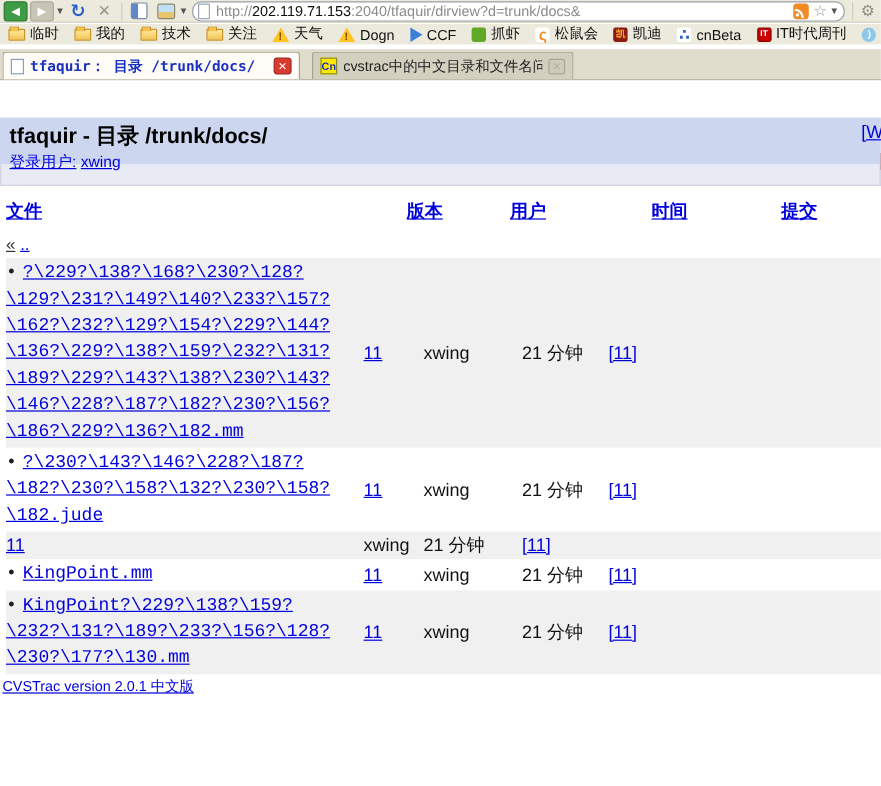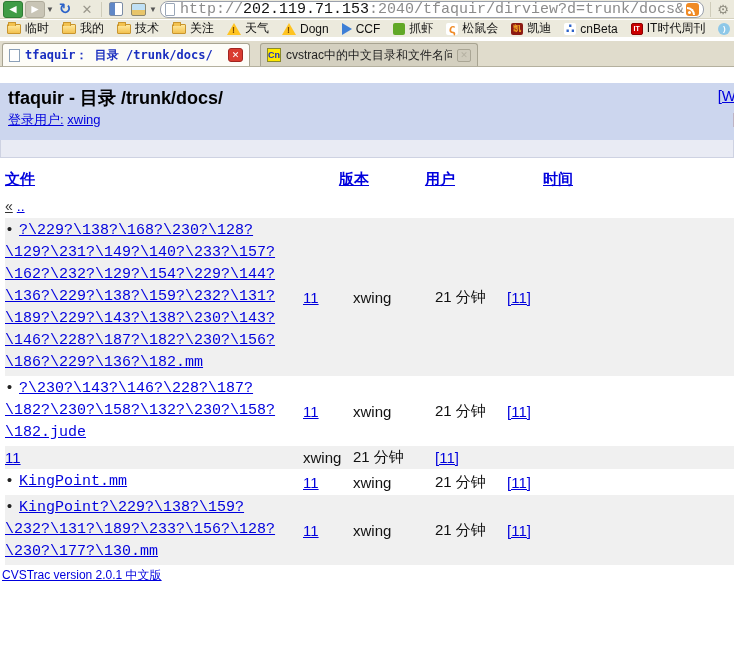--- a/index.html
+++ b/index.html
@@ -18,21 +18,21 @@
   .refresh { color:#2b62c9; font-weight:bold; font-size:15px; }
   .stop { color:#9a978c; font-weight:bold; font-size:13px; }
   .sep { width:1px; height:15px; background:#cfccba; margin:0 3px; }
   .ext1 { width:14px; height:14px; border:1px solid #7b8ca6; background:linear-gradient(90deg,#5f87c7 45%,#fff 45%); border-radius:2px; }
   .ext2 { width:15px; height:13px; border:1px solid #8a8670; background:linear-gradient(180deg,#bfe0f5 55%,#e8c56a 55%); border-radius:2px; }
   .addr { flex:1; height:17px; margin:0 3px; background:#fff;
     border:1px solid #9aa0ac; border-radius:8px; display:flex; align-items:center;
     padding:0 4px; overflow:hidden; }
   .page-ico { width:10px; height:13px; background:#fff; border:1px solid #9aa7b8;
     border-radius:1px; margin-right:5px; flex:none; }
-  .url { font-family:Liberation Mono, monospace; font-size:15px;
+  .url { font-family:Liberation Sans, sans-serif; font-size:12px;
     white-space:nowrap; flex:1; }
   .url .dim { color:#8b8b8b; }
   .url .host { color:#111; }
   .rss-icon { position:relative; width:13px; height:13px; background:#f08a24;
     border-radius:3px; flex:none; margin:0 2px; overflow:hidden; }
   .rss-icon i { position:absolute; left:2px; bottom:2px; width:3px; height:3px;
     background:#fff; border-radius:50%; }
   .rss-icon b { position:absolute; left:1px; bottom:1px; width:8px; height:8px;
     border:2px solid #fff; border-left:none; border-bottom:none; border-radius:0 100% 0 0; }
   .star { color:#9b9b9b; font-size:13px; margin:0 2px; }
@@ -75,22 +75,22 @@
     border-radius:3px; color:#fff; font-size:9px; font-weight:bold; line-height:12px;
     text-align:center; flex:none; margin-left:auto; }
   .close-grey { width:14px; height:13px; background:#cfcbbc; border:1px solid #aaa695;
     border-radius:2px; color:#b5b1a2; font-size:9px; line-height:11px; text-align:center;
     flex:none; margin-left:auto; }
   .cn-ic { width:14px; height:14px; background:#ffe800; border:1px solid #8a8a2a;
     color:#1b2fc0; font-size:9px; font-weight:bold; line-height:13px; text-align:center; flex:none; }
 
   
   .page { position:absolute; top:67px; left:0; width:734px; height:588px; background:#fff; }
-  .page-header { margin-top:16px; background:#ccd6ee; padding:3px 8px 4px 8px;
-    position:relative; height:57px; }
+  .page-header { margin-top:31px; background:#ccd6ee; padding:3px 8px 4px 8px;
+    position:relative; height:39px; }
   .page-title { font-size:18px; font-weight:bold; color:#000; line-height:25px; }
   .login-line { font-size:13px; line-height:17px; }
   a, .lnk { color:#0000dd; text-decoration:underline; cursor:pointer; }
   .topright1 { position:absolute; top:4px; right:-2px; font-size:15px; color:#0000dd;
     text-decoration:underline; }
   .topright2 { position:absolute; top:27px; right:-3px; font-size:15px; color:#882211; }
   .sub-strip { height:18px; background:#e9ebf4; border:1px solid #ced2e2; border-top:none; }
 
   .content { padding:9px 0 0 5px; font-size:15px; }
   .grid { display:grid; grid-template-columns:298px 50px 82px 72px auto; align-items:center; }
@@ -222,20 +222,21 @@
   </div>
   <div class="sub-strip"></div>
 
   <div class="content">
 
     <div class="grid thead">
       <span><span class="lnk">文件</span></span>
       <span><span class="lnk">版本</span></span>
       <span><span class="lnk">用户</span></span>
       <span><span class="lnk">时间</span></span>
+      <span><span class="lnk">提交</span></span>
     </div>
 
     <div class="up-row">
       <span class="up-marker">«</span><a>..</a>
     </div>
 
     <div class="grid row shaded">
       <span class="file-cell"><span class="bullet">•</span><a class="file-link">?\229?\138?\168?\230?\128?
 \129?\231?\149?\140?\233?\157?
 \162?\232?\129?\154?\229?\144?

